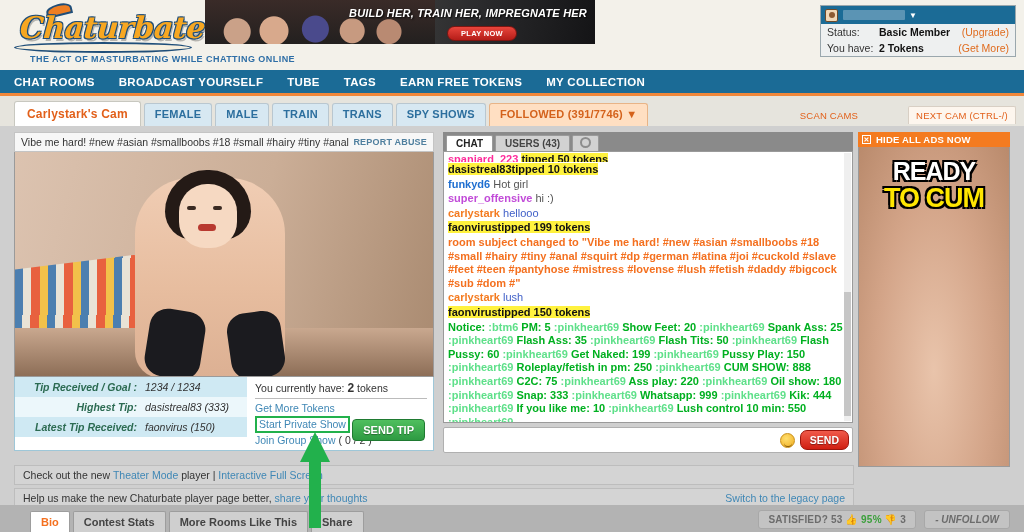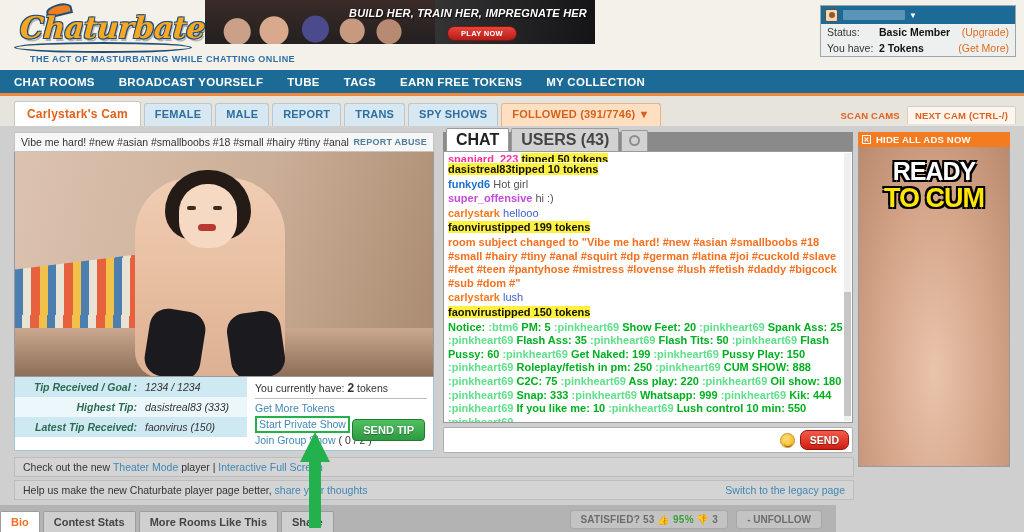--- a/index.html
+++ b/index.html
@@ -78,21 +78,21 @@
   
   .tabrow { position:relative; height:30px; background:#e6e4dd; display:flex; align-items:flex-end; padding-left:14px; }
   .tab {
     height:23px; line-height:21px; padding:0 10px; font-size:11px; font-weight:bold;
     border:1px solid #b9c7d0; border-bottom:none; border-radius:3px 3px 0 0;
     background:#d7e8f2; color:#2d6f9e; margin-right:3px; letter-spacing:.2px;
   }
   .tab.active { background:#fff; color:#e2601a; border-color:#c8c8c0; font-size:12px; padding:0 12px; height:25px; line-height:24px; }
   .tab.followed { background:#ffdfc2; color:#d4621c; border-color:#e8b487; }
   .tabrow .right { position:absolute; right:8px; bottom:2px; display:flex; align-items:flex-end; }
-  .minitab { font-size:9.5px; font-weight:bold; color:#e2601a; padding:3px 7px; letter-spacing:.2px; }
+  .minitab { font-size:9.5px; font-weight:normal; color:#e2601a; padding:3px 7px; letter-spacing:.2px;margin-left:43px; }
   .minitab.boxed { border:1px solid #d8cfc4; border-bottom:none; background:#fdf6ee; border-radius:2px 2px 0 0; }
 
   
   .content { position:relative; height:406px; background:#cfcfcf; padding:14px 8px 0 14px; }
 
   .left { position:absolute; left:14px; top:6px; width:420px; }
   .subjbar {
     height:20px; background:#f7f7f7; border:1px solid #c4c4c4; display:flex; align-items:center;
     padding:0 6px; font-size:10.5px; color:#333;
   }
@@ -155,33 +155,33 @@
   .tiplinks { margin-top:3px; }
   .tiplinks a { display:block; color:#3f87b5; font-size:10.5px; line-height:13px; text-decoration:none; }
   .tiplinks a.hl { display:inline-block; border:2px solid #22b14c; padding:0 2px; margin:1px 0; }
   .tiplinks .small { color:#333; }
   .sendtip {
     position:absolute; right:8px; bottom:9px; background:linear-gradient(#4fbf5e,#2e9a42);
     border:1px solid #1f7a31; color:#fff; font-size:11px; font-weight:bold; padding:4px 10px;
     border-radius:4px; text-shadow:0 1px 1px rgba(0,0,0,.35);
   }
 
-  .footlinks { width:840px; margin-top:6px; }
+  .footlinks { width:840px; margin-top:14px; }
   .flrow {
     height:20px; background:#d4d4d4; border:1px solid #bdbdbd; display:flex; align-items:center;
     padding:0 8px; font-size:10.5px; color:#333; margin-bottom:3px;
   }
   .flrow a { color:#3f87b5; text-decoration:none; }
   .flrow .right { margin-left:auto; }
 
   
   .chat { position:absolute; left:443px; top:6px; width:410px; }
   .chattabs { display:flex; align-items:flex-end; height:19px; background:#8a8a8a; padding-left:3px; }
   .ctab {
-    font-size:16px; font-weight:bold; padding:2px 9px; background:#d2d2d2; color:#444;
+    font-size:10px; font-weight:bold; padding:2px 9px; background:#d2d2d2; color:#444;
     border:1px solid #9a9a9a; border-bottom:none; margin-right:2px; border-radius:2px 2px 0 0;
   }
   .ctab.active { background:#fff; color:#222; }
   .ctab.gear { padding:1px 7px; }
   .gear-ic { display:inline-block; width:11px; height:11px; border:2px solid #8d8d8d; border-radius:50%; position:relative; }
   .msgs {
     height:272px; background:#fff; border:1px solid #9a9a9a; border-top:1px solid #9a9a9a;
     overflow:hidden; padding:0 8px 0 4px; position:relative; font-size:11px; line-height:13.6px;
   }
   .msgs .sb { position:absolute; right:1px; top:1px; width:7px; bottom:1px; background:#efefef; }
@@ -216,31 +216,31 @@
     border:1px solid #9a9a9a; border-top:none; position:relative; overflow:hidden; }
   .ad-skin { position:absolute; inset:0; background:radial-gradient(ellipse at 50% 70%, #e9c4ab 0%, #d3a488 55%, #b98a6c 100%); }
   .ad-ready { position:absolute; top:10px; left:0; right:0; text-align:center;
     font-size:25px; font-weight:bold; color:#fff; letter-spacing:-1px;
     text-shadow:2px 2px 0 #000,-2px -2px 0 #000,2px -2px 0 #000,-2px 2px 0 #000; }
   .ad-cum { position:absolute; top:36px; left:0; right:0; text-align:center;
     font-size:27px; font-weight:bold; color:#ffe600; letter-spacing:-1px;
     text-shadow:2px 2px 0 #000,-2px -2px 0 #000,2px -2px 0 #000,-2px 2px 0 #000; }
 
   
-  .bottombar { position:absolute; left:0; bottom:0; width:836px; height:27px; background:#b3b3b3;
-    display:flex; align-items:flex-end; }
+  .bottombar { position:absolute; left:0; bottom:0; width:1024px; height:27px; background:#b3b3b3;
+    display:flex; align-items:flex-end; padding-left:30px; }
   .btab { font-size:11px; font-weight:bold; color:#444; background:#cfcfcf; border:1px solid #9d9d9d;
     border-bottom:none; padding:4px 10px; margin-right:3px; border-radius:2px 2px 0 0; }
   .btab.active { background:#fff; color:#f4701f; }
   .bottombar .right { margin-left:auto; display:flex; align-items:center; padding-right:14px; padding-bottom:3px; }
   .satis { background:#c3c3c3; border:1px solid #a8a8a8; border-radius:3px; padding:3px 9px;
     font-size:10px; color:#6c6c6c; font-weight:bold; letter-spacing:.2px; margin-right:8px; }
   .satis .pct { color:#3ca03c; }
   .unfollow { background:#c3c3c3; border:1px solid #a8a8a8; border-radius:3px; padding:3px 10px;
-    font-size:10px; color:#6c6c6c; font-weight:bold; }
+    font-size:10px; color:#6c6c6c; font-weight:bold;font-style:italic; }
 
   
   .arrow { position:absolute; left:296px; top:432px; width:38px; height:96px; pointer-events:none; }
 </style>
 </head>
 <body>
 
 <div class="page">
 
   <div class="header">
@@ -282,21 +282,21 @@
     <a>TUBE</a>
     <a>TAGS</a>
     <a>EARN FREE TOKENS</a>
     <a>MY COLLECTION</a>
   </div>
 
   <div class="tabrow">
     <div class="tab active">Carlystark's Cam</div>
     <div class="tab">FEMALE</div>
     <div class="tab">MALE</div>
-    <div class="tab">REPORT</div>
+    <div class="tab">TRAIN</div>
     <div class="tab">TRANS</div>
     <div class="tab">SPY SHOWS</div>
     <div class="tab followed">
       <span>FOLLOWED (391/7746)</span>
       <span>▼</span>
     </div>
     <div class="right">
       <span class="minitab">SCAN CAMS</span>
       <span class="minitab boxed">NEXT CAM (CTRL-/)</span>
     </div>

